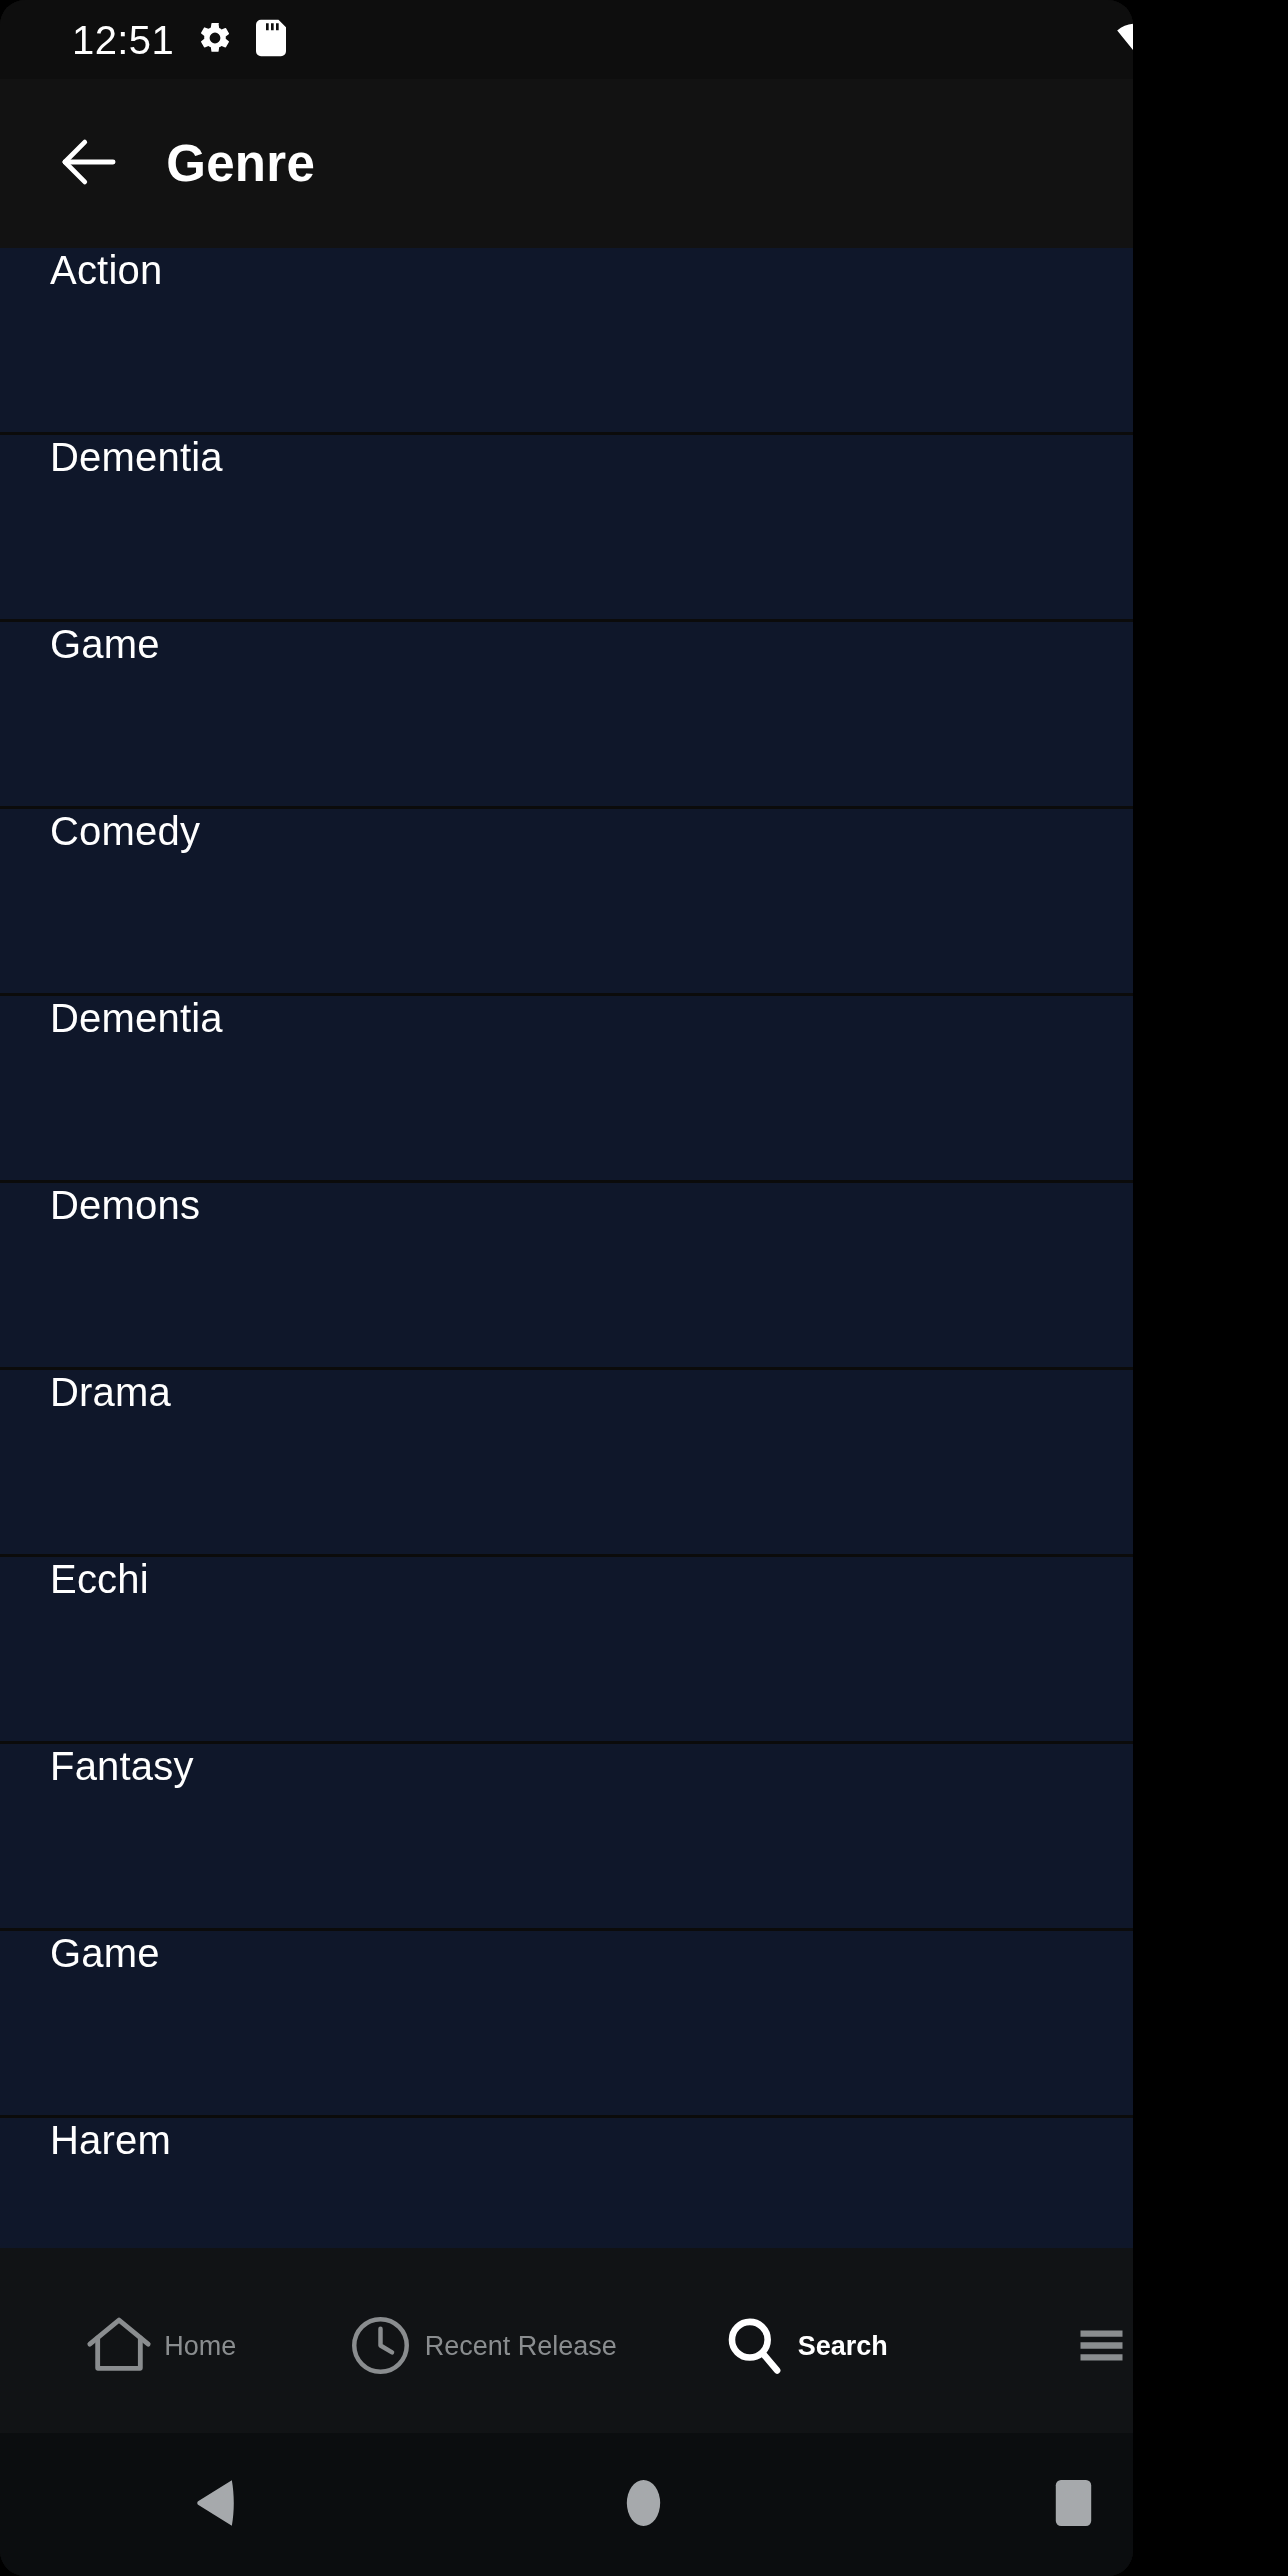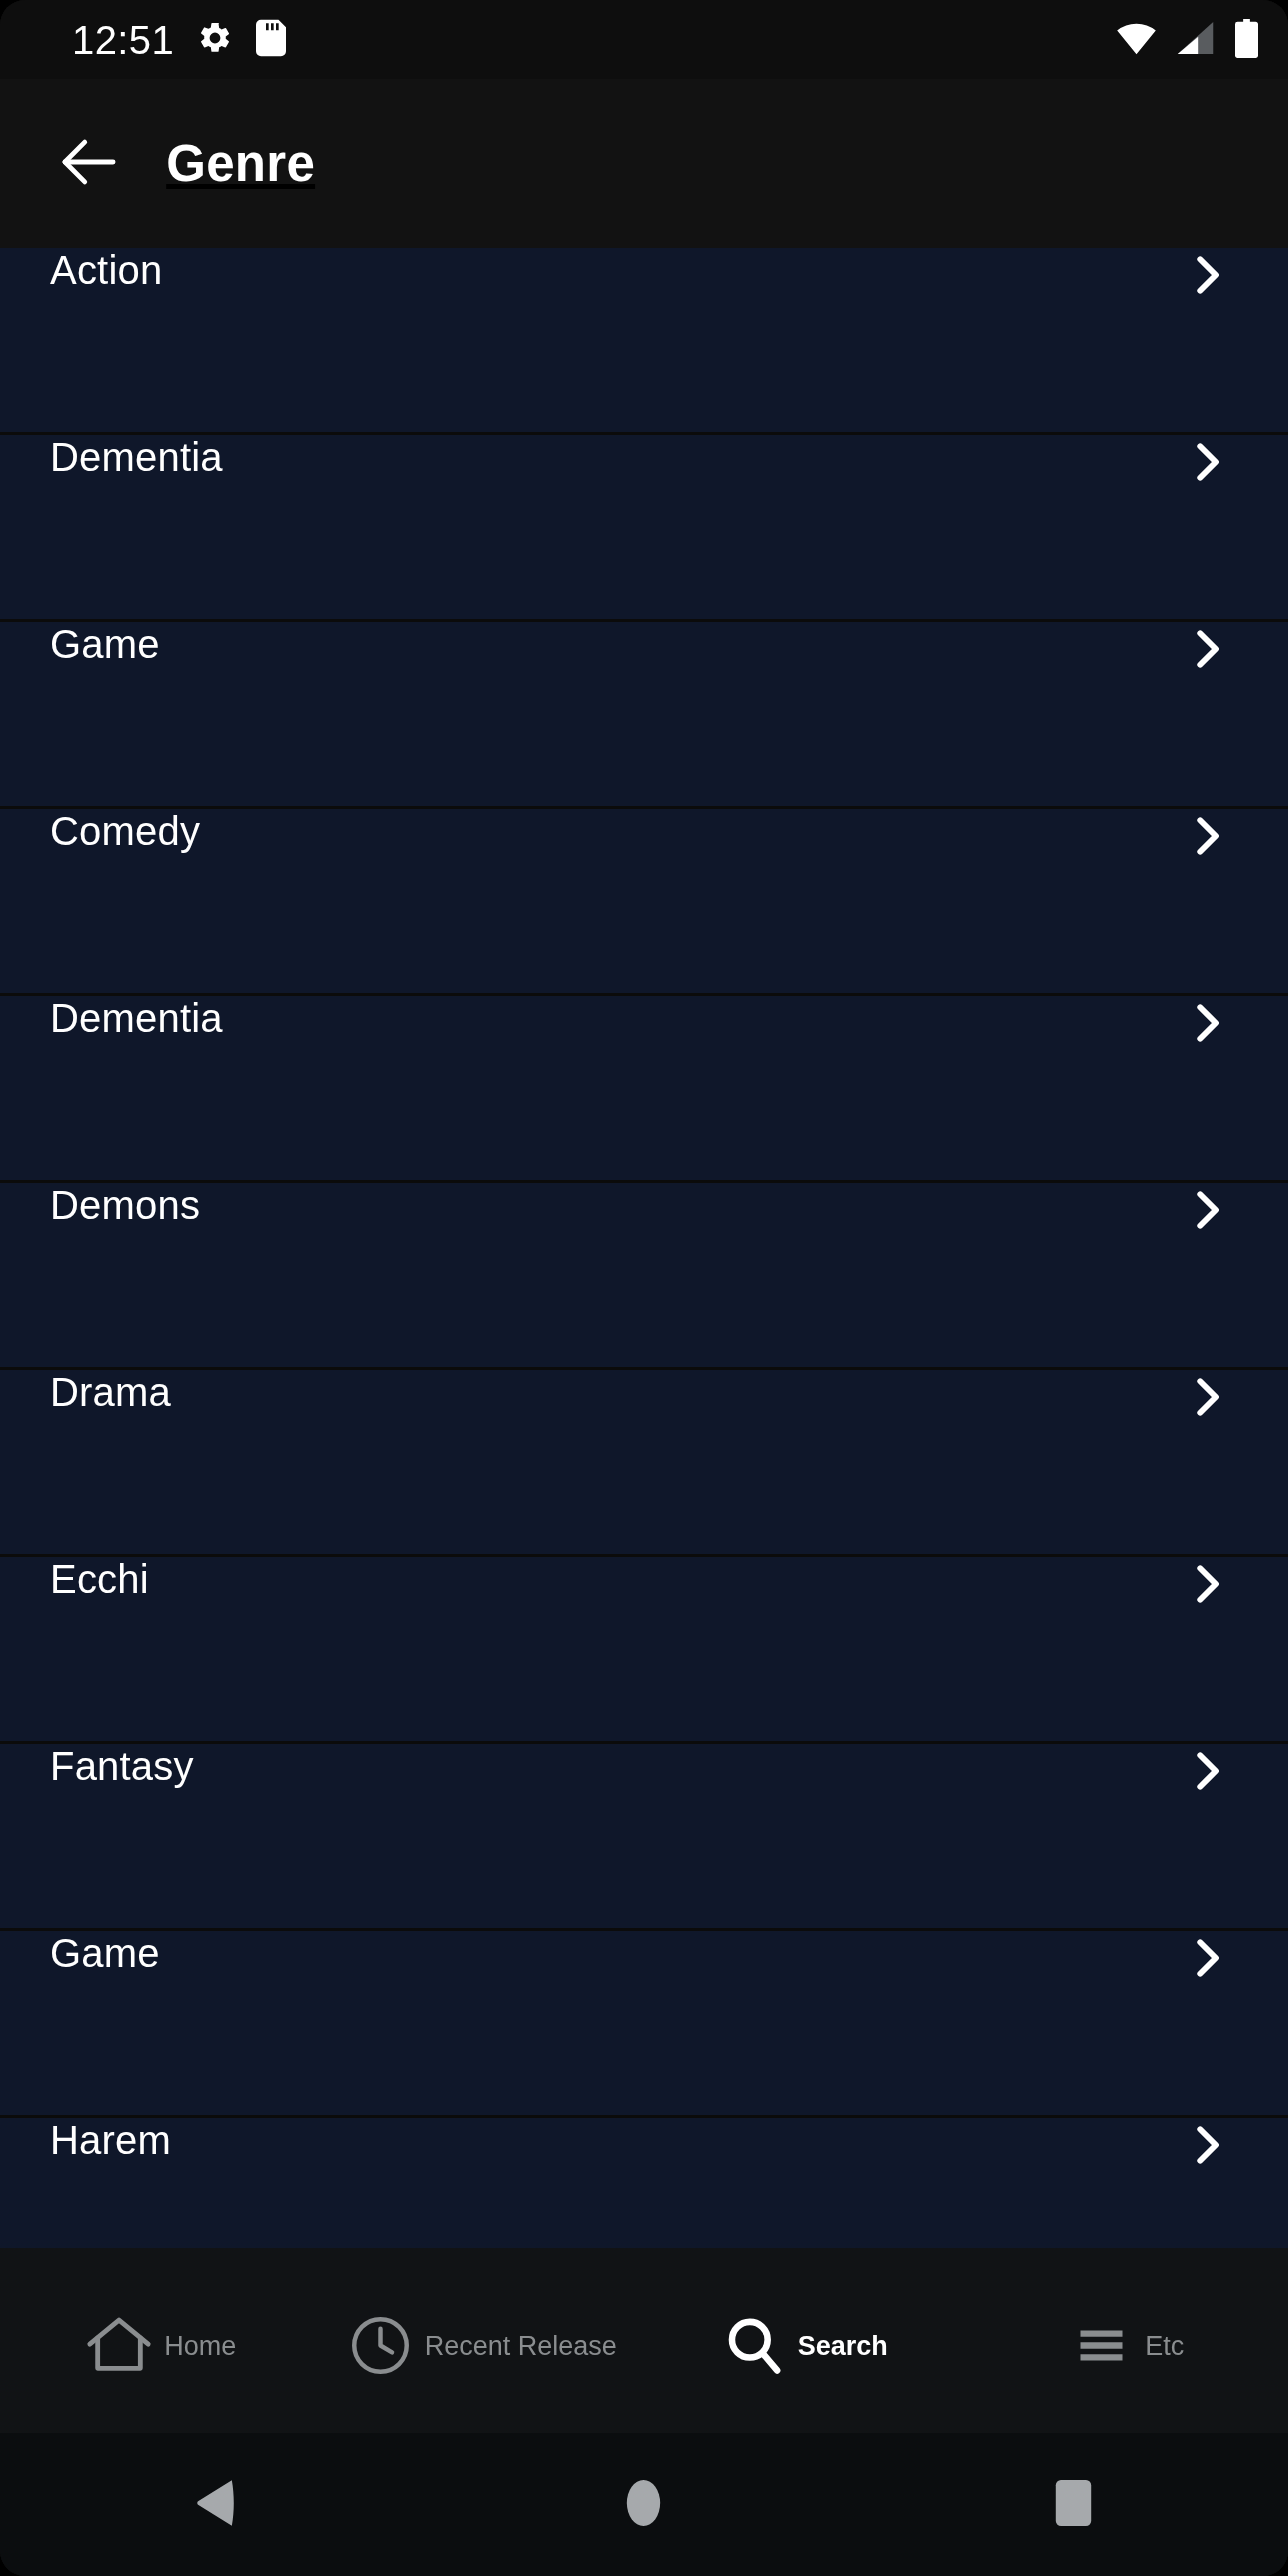--- a/index.html
+++ b/index.html
@@ -4,21 +4,21 @@
 <style>
   * { margin:0; padding:0; box-sizing:border-box; }
   html, body {
     width:1288px; height:2576px;
     background:#000;
     font-family:"Liberation Sans", sans-serif;
     overflow:hidden;
   }
   #screen {
     position:relative;
-    width:1288px; height:2576px;
+    width:1133px; height:2576px;
     background:#121212;
     overflow:hidden;
     border-radius:25px;
   }
 
   
   #status-bar {
     position:absolute; top:0; left:0;
     width:1288px; height:79px;
     background:#0e0e0e;
@@ -33,21 +33,21 @@
     line-height:1;
   }
   #status-right { margin-left:auto; display:flex; align-items:center; gap:19.7px; }
   .sb-icon { display:block; }
 
   
   #app-bar {
     position:absolute; top:79px; left:0;
     width:1288px; height:169px;
     background:#121212;
-    display:flex; align-items:center;text-decoration:underline;
+    display:flex; align-items:center;
   }
   #back-button {
     width:134px; height:134px;
     margin-left:21.5px;
     display:flex; align-items:center; justify-content:center;
     cursor:pointer;
   }
   #app-bar-title {
     color:#ffffff;
     font-size:51px;

